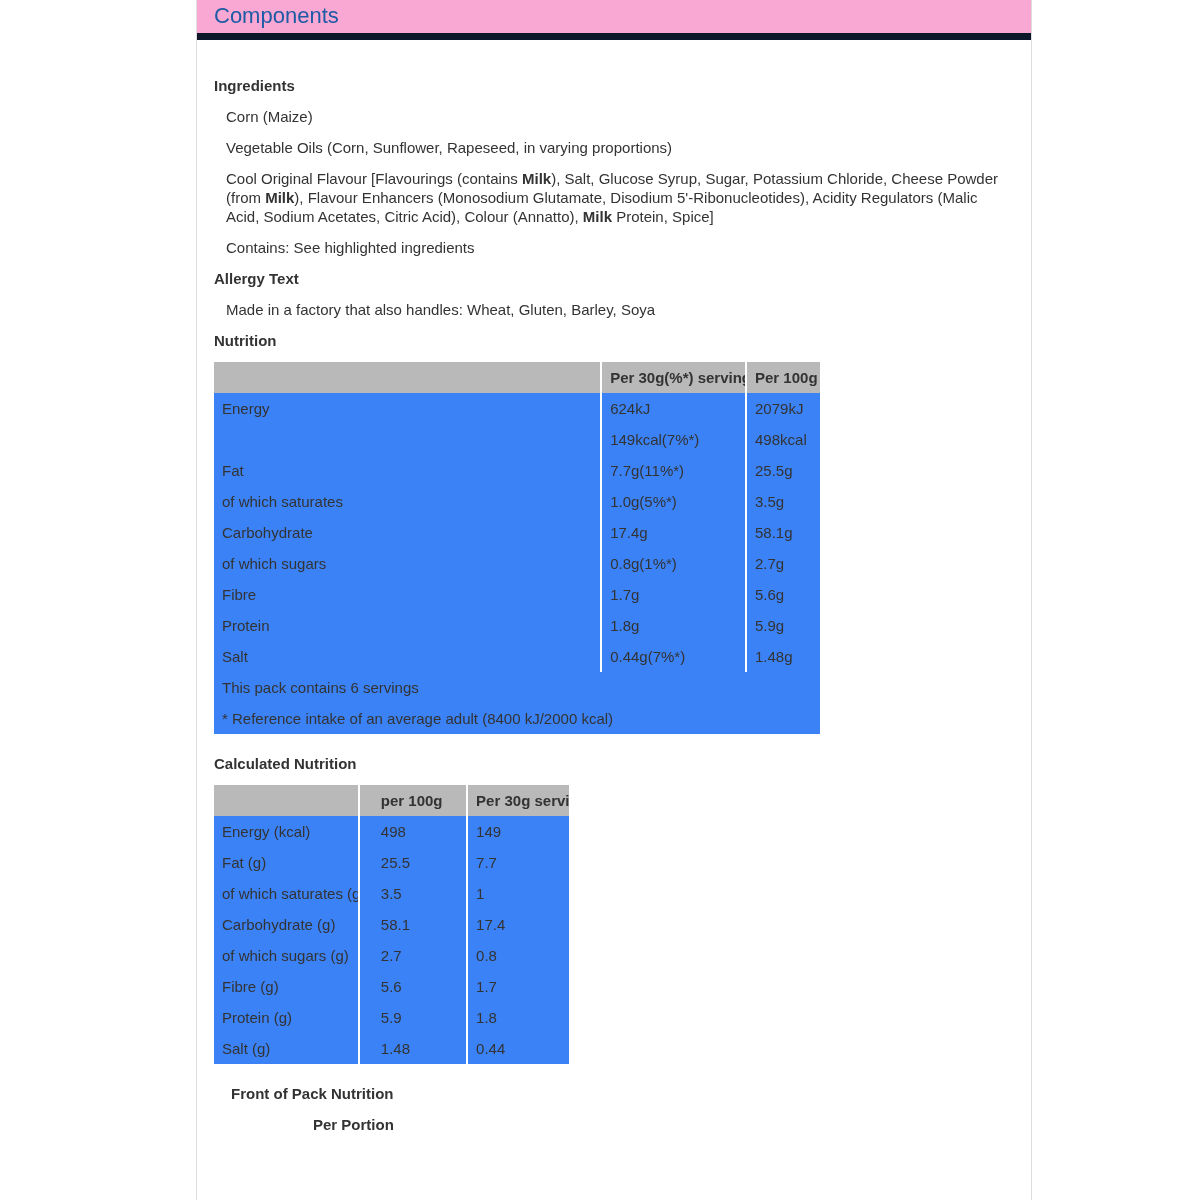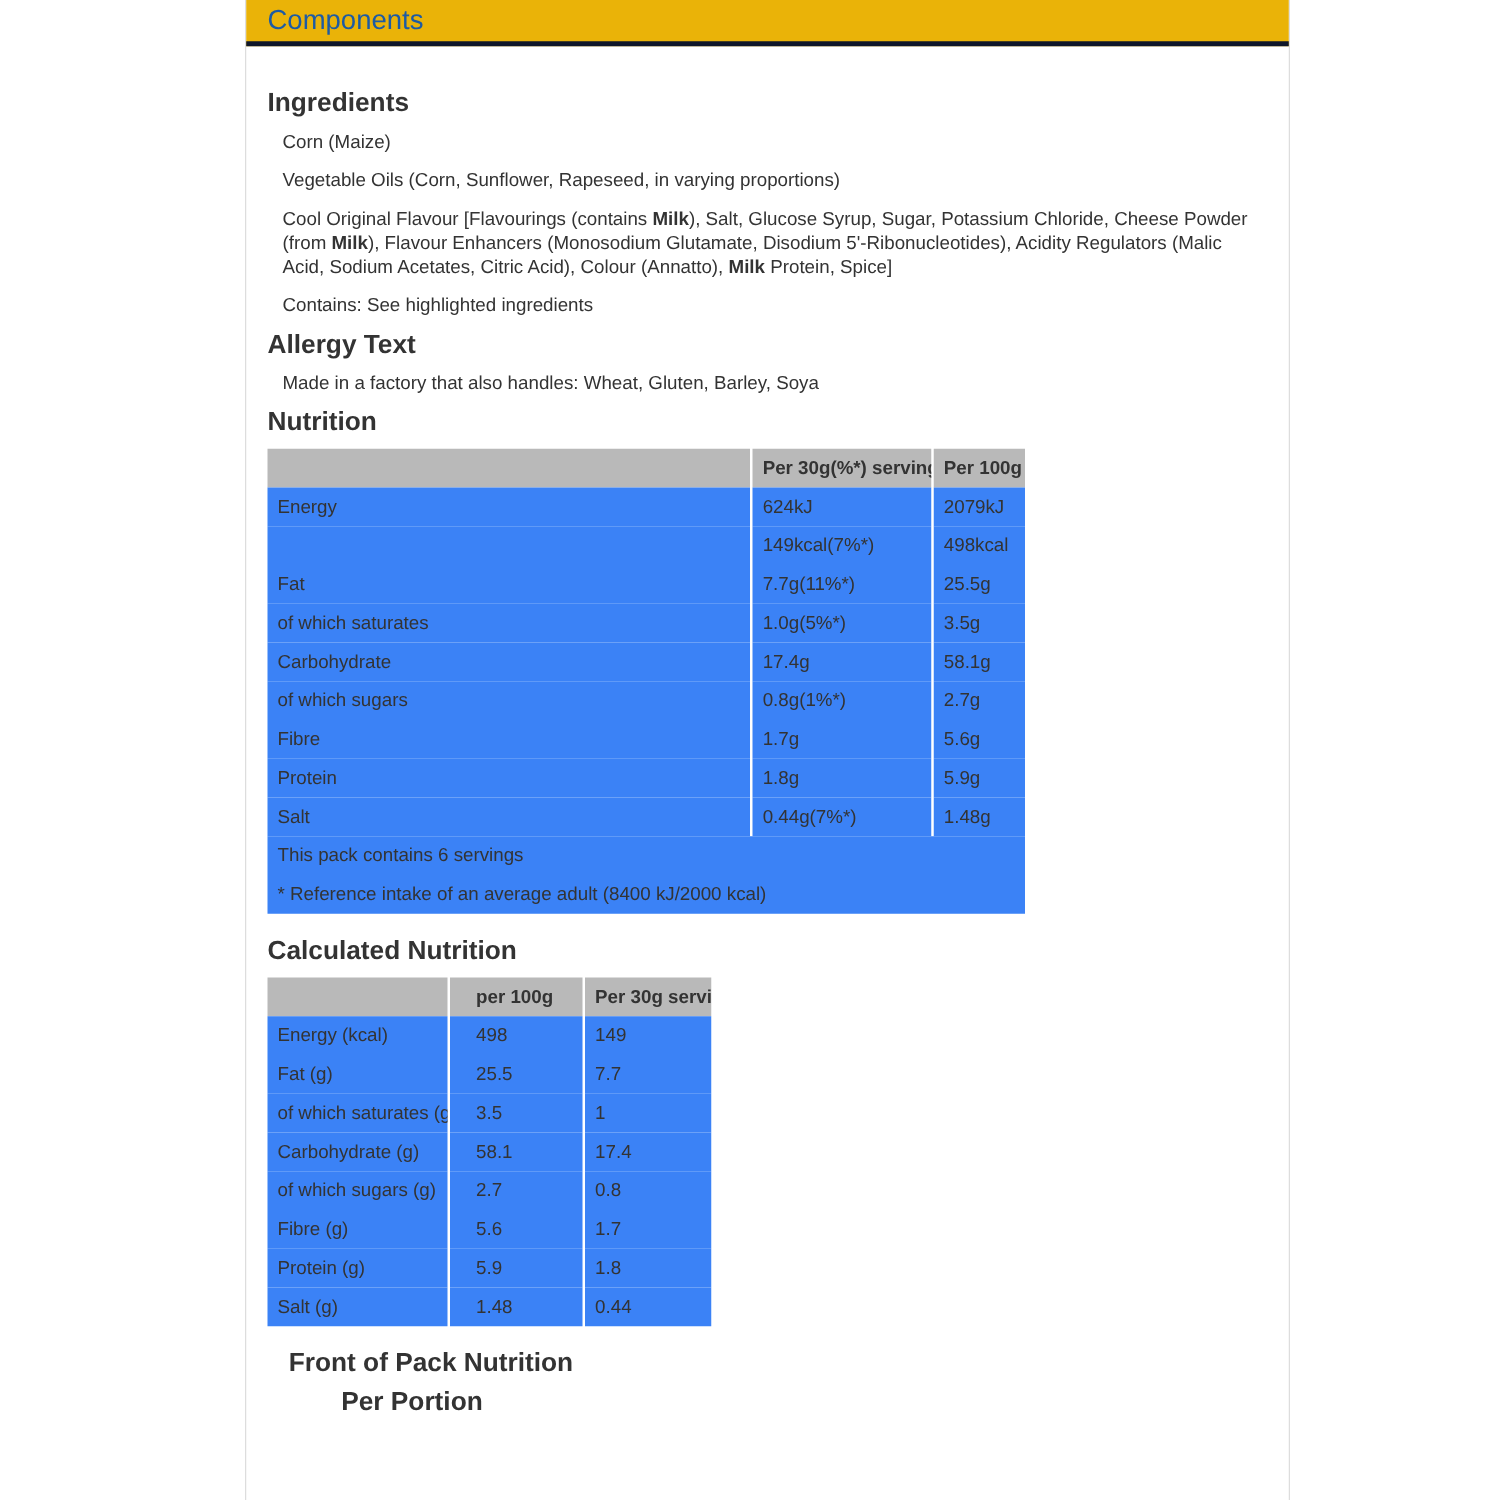--- a/index.html
+++ b/index.html
@@ -13,34 +13,34 @@
   }
   .panel {
     margin-left: 196px;
     width: 836px;
     min-height: 1200px;
     border-left: 1px solid #dddddd;
     border-right: 1px solid #dddddd;
     background: #ffffff;
   }
   .panel-heading {
-    background: #eab308;
-    border-bottom: 4px solid #0f172a;
+    background: #f9a8d4;
+    border-bottom: 7px solid #0f172a;
     padding: 3px 17px 4px 17px;
   }
   .panel-title {
     color: #1d5ba4;
     font-size: 22px;
     font-weight: 400;
     line-height: 26px;
   }
   .panel-body { padding: 36px 17px 20px 17px; }
 
   h4 {
-    font-size: 21px;
+    font-size: 15px;
     font-weight: 700;
     color: #333333;
     line-height: 19px;
     margin: 0 0 12px 0;
   }
   p {
     line-height: 19px;
     margin: 0 0 12px 12px;
   }
   strong { font-weight: 700; }
@@ -73,21 +73,21 @@
   .nutrition-table th:nth-child(2) { width: 141px; }
   .nutrition-table th:nth-child(3) { width: 72px; }
 
   .calc-table { width: 359px; }
   .calc-table th:nth-child(1) { width: 134px; }
   .calc-table th:nth-child(2) { width: 99px; }
   .calc-table th:nth-child(3) { width: 94px; }
   .calc-table th:nth-child(2), .calc-table td:nth-child(2) { padding-left: 21px; }
   .calc-table th:nth-child(3), .calc-table td:nth-child(3) { padding-left: 8px; }
 
-  .per-portion { margin-left: 59px; margin-top: 12px; }
+  .per-portion { margin-left: 99px; margin-top: 12px; }
   .front-of-pack { margin-bottom: 0; margin-left: 17px; }
 </style>
 </head>
 <body>
 
 <div class="page">
   <section class="panel">
     <header class="panel-heading">
       <h1 class="panel-title">Components</h1>
     </header>

